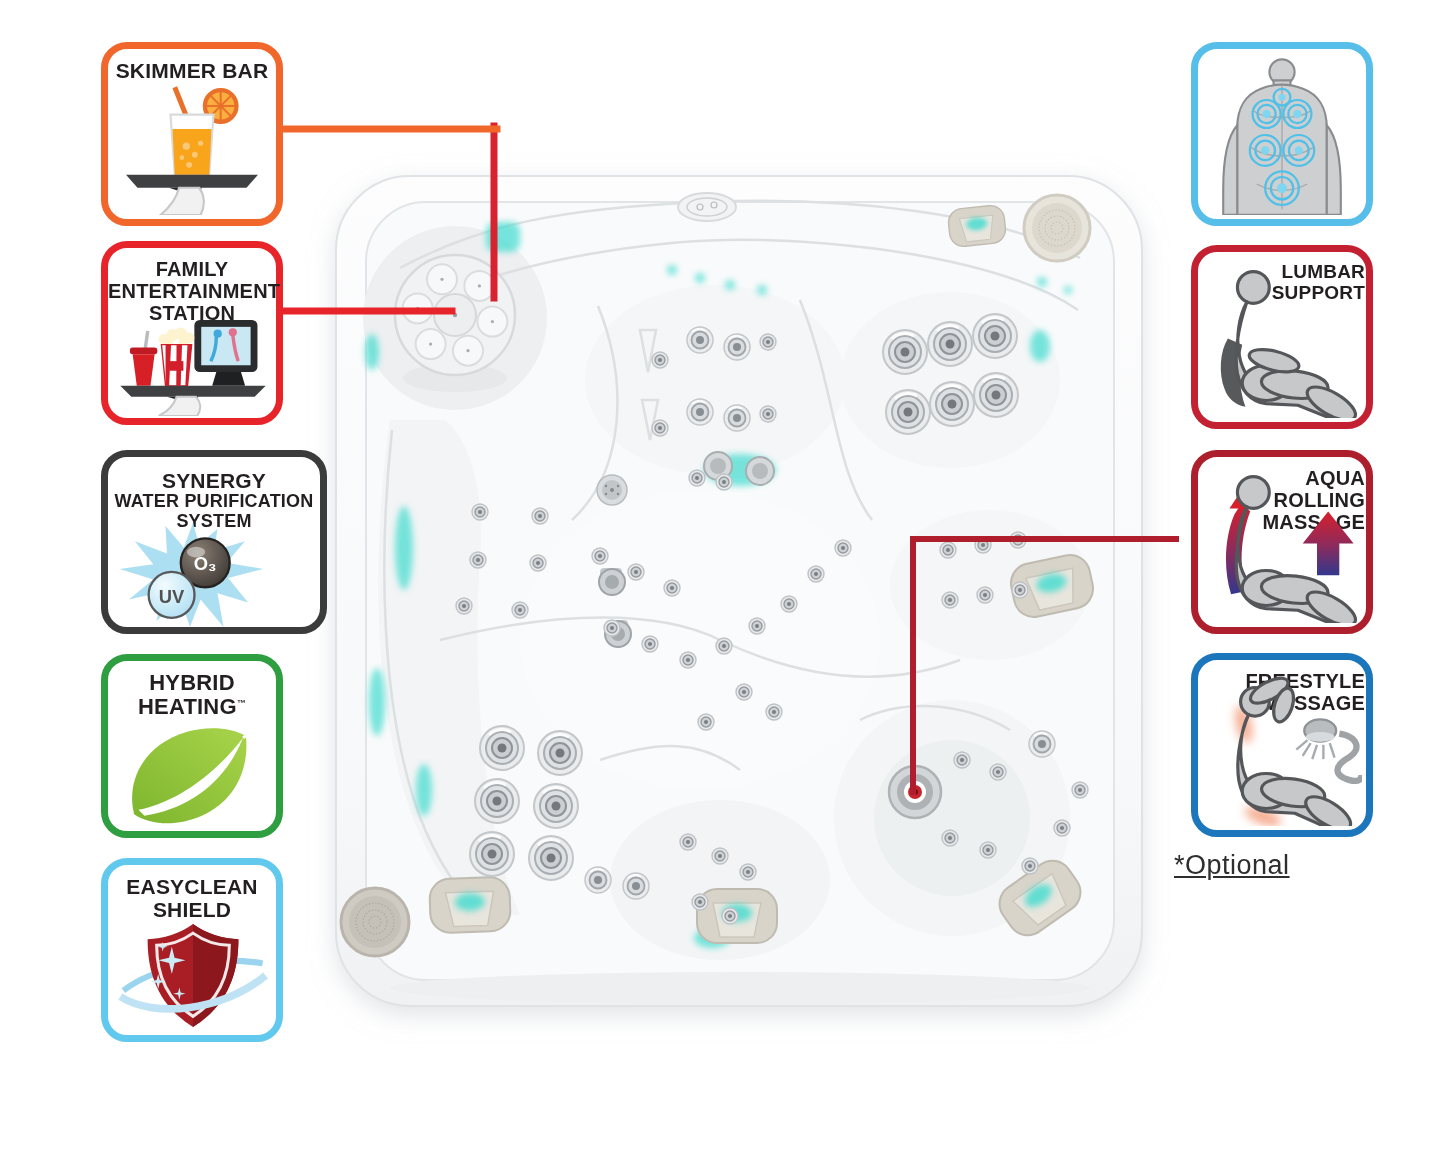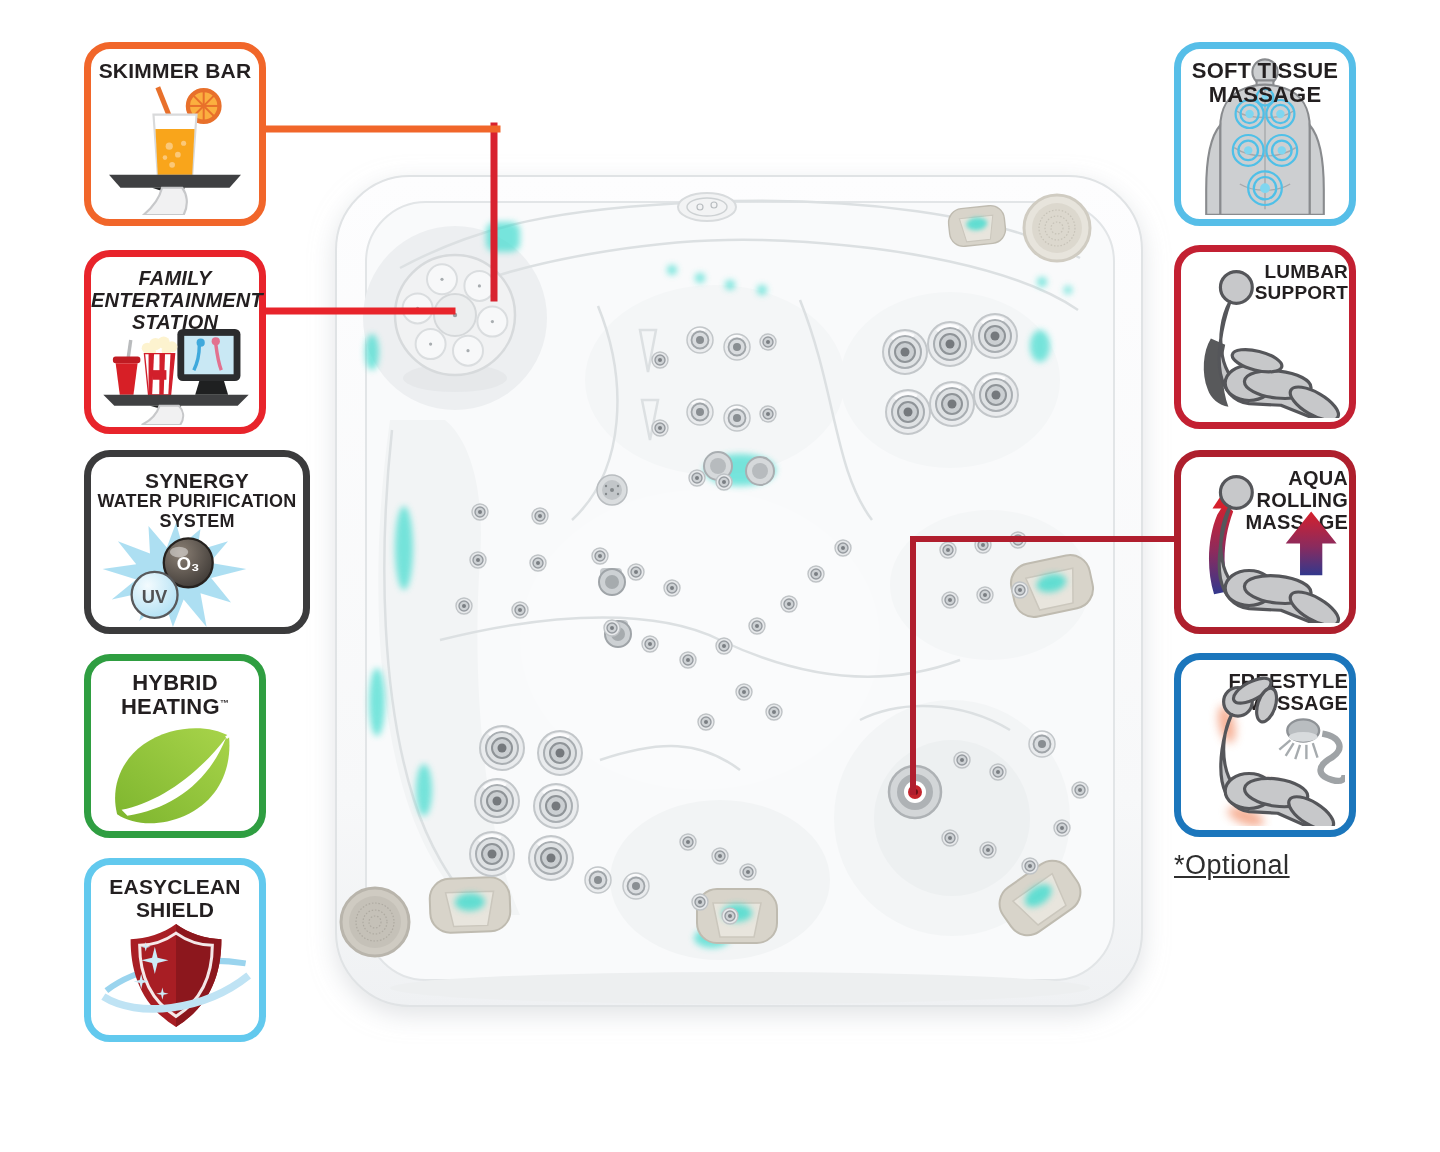--- a/index.html
+++ b/index.html
@@ -1,20 +1,20 @@
 <!DOCTYPE html>
 <html><head>
 <meta charset="utf-8">
 <style>
   html,body{margin:0;padding:0;background:#fff;}
   .stage{position:relative;width:1440px;height:1152px;background:#ffffff;overflow:hidden;
          font-family:"Liberation Sans",sans-serif;color:#231f20;}
   #scene{position:absolute;left:0;top:0;width:1440px;height:1152px;}
   .callout{position:absolute;width:168px;height:170px;background:#ffffff;
-           border:7px solid #888;border-radius:26px;}
+           border:7px solid #888;border-radius:26px;margin-left:17px;}
   .callout .title{position:absolute;left:0;right:0;top:10px;text-align:center;
            font-weight:bold;line-height:1.1;letter-spacing:.2px;color:#231f20;}
   .t-lg{font-size:21px;}
   .t-md{font-size:20px;}
   .t-sm{font-size:18px;}
   .title sup{font-size:9px;vertical-align:super;}
   .title.right{text-align:right;right:1px;left:auto;width:120px;}
   .icon-svg{position:absolute;}
   .optional-note{position:absolute;left:1174px;top:850px;font-size:27px;font-weight:400;
            color:#2e2e2e;letter-spacing:.5px;text-decoration:underline;}
@@ -319,21 +319,21 @@
       <circle cx="48" cy="57" r="2"></circle>
           <circle cx="56" cy="42" r="1.8"></circle>
           <circle cx="43" cy="52" r="1.6"></circle>
     </g>
     <polygon points="4,64 96,64 88,73 12,73" fill="#3F4042"></polygon>
     <path d="M34,73 L52,79 L57,73 Z" fill="#232425"></path>
     <path d="M41,73 C39,81 34,87 28,92 L56,92 C60,84 58,77 55,73 Z" fill="#F1F1F2" stroke="#C7C8CA" stroke-width="1.5"></path>
   </svg>
 </div>
 
-<div class="callout" style="left: 84px; top: 250px; border-color: rgb(232, 36, 43); font-style: italic;">
+<div class="callout" style="left: 84px; top: 241px; border-color: rgb(232, 36, 43);">
   <div class="title t-md">
     <div>FAMILY</div>
     <div>ENTERTAINMENT</div>
     <div>STATION</div>
   </div>
   <svg class="icon-svg" style="left:8px;top:72px;" width="154" height="96" viewBox="0 0 110 70">
     <rect x="56" y="0" width="46" height="38" rx="4" fill="#2B2C2E"></rect>
     <rect x="61" y="5" width="36" height="28" fill="#C9E8F4"></rect>
     <g stroke-width="2.5" fill="none">
       <path d="M72,12 C72,20 70,26 68,30" stroke="#3FA9DC"></path>
@@ -408,24 +408,20 @@
     <g fill="#CDEBF7">
       <use href="#star4" transform="translate(36,26)"></use>
       <use href="#star4" transform="translate(27,40) scale(0.55)"></use>
       <use href="#star4" transform="translate(41,48) scale(0.45)"></use>
       <use href="#star4" transform="translate(30,17) scale(0.35)"></use>
     </g>
   </svg>
 </div>
 
 <div class="callout" style="left: 1174px; top: 42px; border-color: rgb(86, 190, 232);">
-  <div class="title t-lg" style="font-size:22px;z-index:2;">
-    <div>SOFT TISSUE</div>
-    <div>MASSAGE</div>
-  </div>
   <svg class="icon-svg" style="left:14px;top:6px;" width="140" height="160" viewBox="0 0 100 114">
     <g fill="#CDCFD1" stroke="#898B8E" stroke-width="1.5">
       <circle cx="50" cy="12" r="9"></circle>
       <path d="M44,18 L56,18 L56,26 L44,26 Z"></path>
       <path d="M18,114 L18,52 C18,38 24,28 35,24 C40,22 45,21 50,21 C55,21 60,22 65,24 C76,28 82,38 82,52 L82,114 Z"></path>
       <path d="M18,50 C11,58 8,74 8,96 L8,114 L18,114 Z"></path>
       <path d="M82,50 C89,58 92,74 92,96 L92,114 L82,114 Z"></path>
     </g>
     <g stroke="#A7A9AC" stroke-width="1" fill="none">
       <line x1="50" y1="22" x2="50" y2="110"></line>

